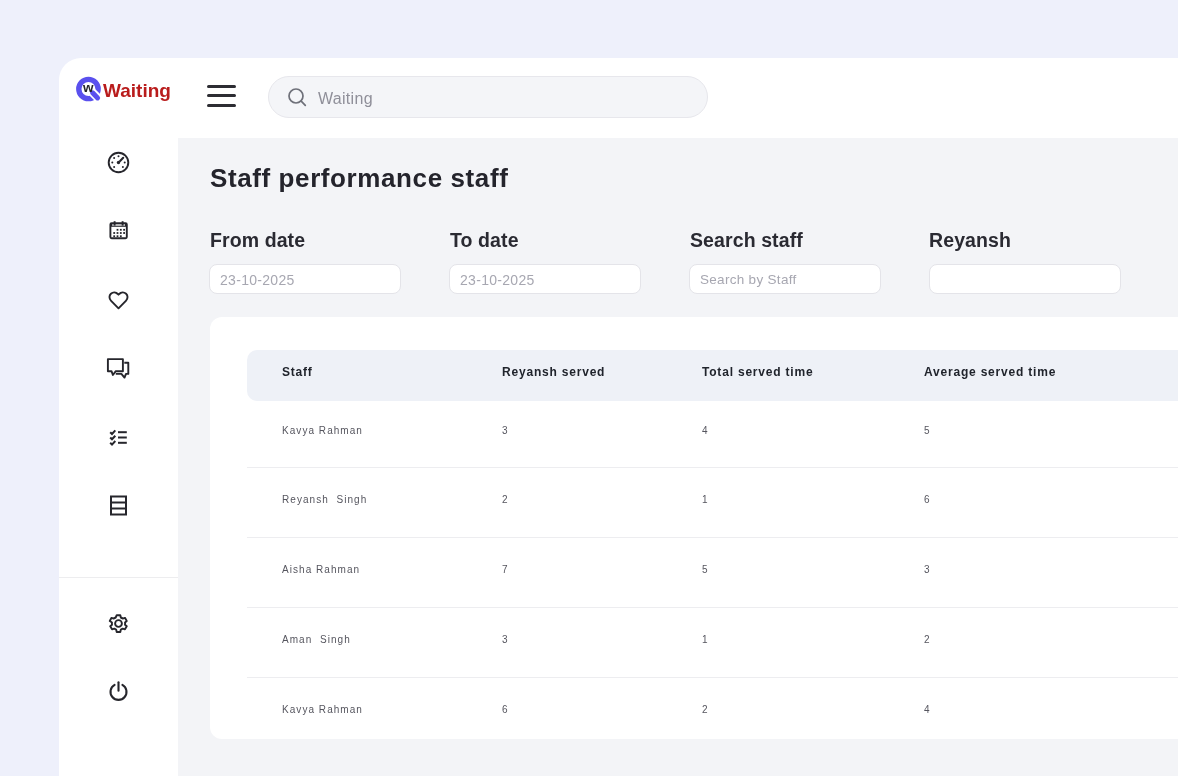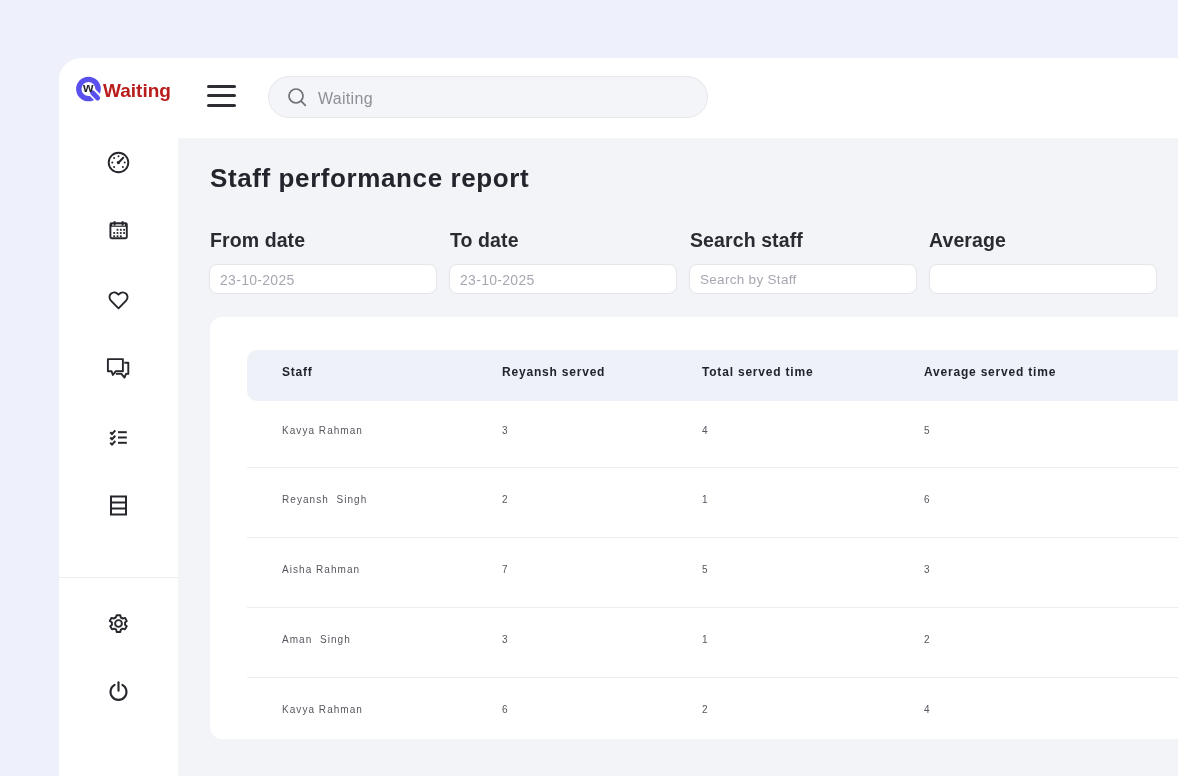--- a/index.html
+++ b/index.html
@@ -9,21 +9,21 @@
 .logo{position:absolute;left:72px;top:72px;width:34px;height:34px}
 .logotext{position:absolute;left:103px;top:80px;font-size:19px;font-weight:bold;color:#b91c1c}
 .burger{position:absolute;left:207px;top:85px}
 .burger div{width:28.5px;height:2.7px;background:#2d2d33;border-radius:1.5px;margin-bottom:6.8px}
 .searchpill{position:absolute;left:268px;top:76px;width:440px;height:42px;border-radius:21px;background:#f4f5f8;border:1px solid #e7e7ec}
 .searchtxt{position:absolute;left:318px;top:90px;font-size:16px;color:#8f8f99;letter-spacing:.3px}
 .sicon{position:absolute;left:106px;width:25px;height:25px}
 .sdivider{position:absolute;left:59px;top:577px;width:119px;height:1px;background:#ededef}
 h1{position:absolute;left:210px;top:163px;font-size:26px;font-weight:bold;color:#24242c;letter-spacing:.6px}
 .flabel{position:absolute;top:229px;font-size:19.5px;font-weight:bold;color:#2a2a32;letter-spacing:.1px}
-.finput{position:absolute;top:264px;width:228px;height:30px;background:#fff;border:1px solid #e4e4e9;border-radius:8px;font-size:14px;color:#a7a7b1;line-height:30px;padding-left:10px;letter-spacing:.3px}
+.finput{position:absolute;top:264px;width:192px;height:30px;background:#fff;border:1px solid #e4e4e9;border-radius:8px;font-size:14px;color:#a7a7b1;line-height:30px;padding-left:10px;letter-spacing:.3px}
 .card{position:absolute;left:210px;top:317px;width:1019px;height:422px;background:#fff;border-radius:12px}
 .thead{position:absolute;left:37px;top:33px;width:952px;height:51px;background:#eef1f7;border-radius:10px}
 .th{position:absolute;top:15px;font-size:12px;font-weight:bold;color:#20242c;letter-spacing:.8px}
 .row{position:absolute;left:37px;width:952px;height:70px}
 .row .td{top:26px}
 .r1{height:67px}
 .r1 .td{top:24px}
 .row .sep{position:absolute;left:0;bottom:0;width:100%;height:1px;background:#ededf0}
 .td{position:absolute;font-size:10px;color:#55555e;letter-spacing:1.05px}
 .c0{left:35px}.c1{left:255px}.c2{left:455px}.c3{left:677px}
@@ -117,26 +117,26 @@
 <svg class="sicon" style="top:611px" viewBox="0 0 25 25" fill="none" stroke="#26262c">
   <circle cx="12.5" cy="12.5" r="3.4" stroke-width="1.9"></circle>
   <path d="M10.7 4.2 h3.6 l.5 2.3 a6.6 6.6 0 0 1 1.9 1.1 l2.25 -.75 l1.8 3.1 l-1.75 1.55 a6.6 6.6 0 0 1 0 2.2 l1.75 1.55 l-1.8 3.1 l-2.25 -.75 a6.6 6.6 0 0 1 -1.9 1.1 l-.5 2.3 h-3.6 l-.5 -2.3 a6.6 6.6 0 0 1 -1.9 -1.1 l-2.25 .75 l-1.8 -3.1 l1.75 -1.55 a6.6 6.6 0 0 1 0 -2.2 L3.75 9.95 l1.8 -3.1 l2.25 .75 a6.6 6.6 0 0 1 1.9 -1.1 Z" stroke-width="1.9" stroke-linejoin="round"></path>
 </svg>
 
 <svg class="sicon" style="top:679px" viewBox="0 0 25 25" fill="none" stroke="#26262c">
   <path d="M8.6 5.9 a8 8 0 1 0 7.8 0" stroke-width="2.1" stroke-linecap="round"></path>
   <line x1="12.5" y1="3.2" x2="12.5" y2="11.8" stroke-width="2.1" stroke-linecap="round"></line>
 </svg>
 
-<h1>Staff performance report</h1>
+<h1>Staff performance staff</h1>
 
 <div class="flabel" style="left:210px">From date</div>
 <div class="flabel" style="left:450px">To date</div>
 <div class="flabel" style="left:690px">Search staff</div>
-<div class="flabel" style="left:929px">Average</div>
+<div class="flabel" style="left:929px">Reyansh</div>
 
 <div class="finput" style="left:209px">23-10-2025</div>
 <div class="finput" style="left:449px">23-10-2025</div>
 <div class="finput" style="left:689px;font-size:13.5px">Search by Staff</div>
 <div class="finput" style="left:929px"></div>
 
 <div class="card">
   <div class="thead">
     <div class="th c0">Staff</div>
     <div class="th c1">Reyansh served</div>

